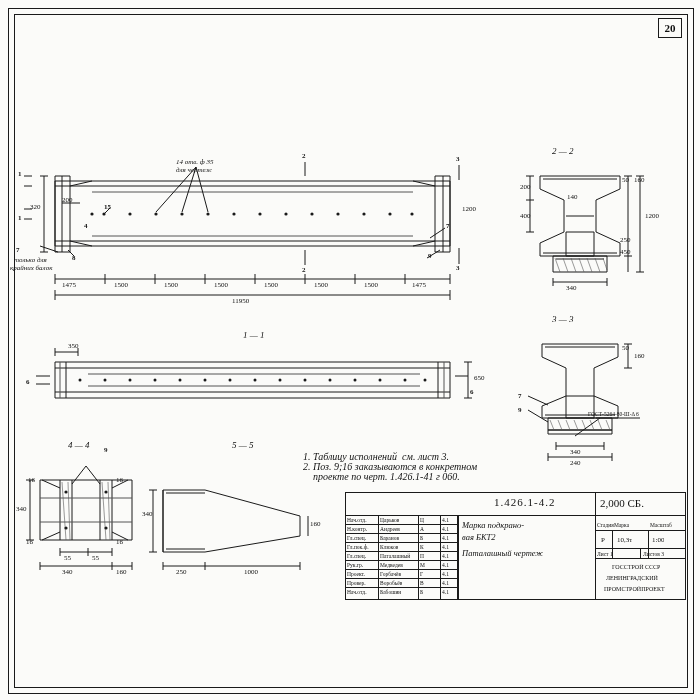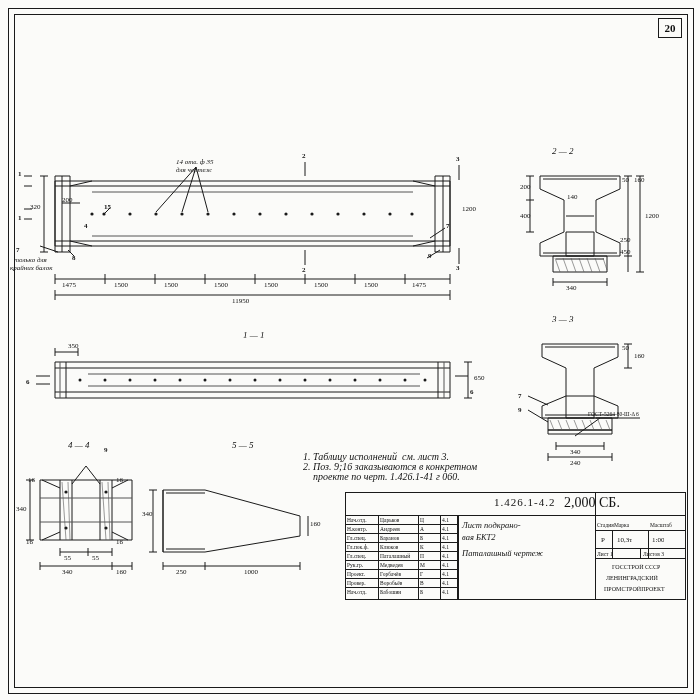--- a/index.html
+++ b/index.html
@@ -376,23 +376,23 @@
   <div class="tline" style="left:595px;top:492px;width:1px;height:108px;"></div>
   <div class="tline" style="left:458px;top:515px;width:1px;height:85px;"></div>
   <div class="tline" style="left:595px;top:530px;width:91px;height:1px;"></div>
   <div class="tline" style="left:595px;top:548px;width:91px;height:1px;"></div>
   <div class="tline" style="left:595px;top:558px;width:91px;height:1px;"></div>
   <div class="tline" style="left:612px;top:530px;width:1px;height:28px;"></div>
   <div class="tline" style="left:648px;top:530px;width:1px;height:28px;"></div>
   <div class="tline" style="left:640px;top:548px;width:1px;height:10px;"></div>
 
   <div class="code" style="left:494px;top:496px;">1.426.1-4.2</div>
-  <div class="lbl" style="left:564px;top:499px;font-size:14px;">2,000 СБ.</div>
-
-  <div class="lbl it" style="left:462px;top:521px;font-size:8.5px;">Лист подкрано-</div>
+  <div class="lbl" style="left:600px;top:499px;font-size:11px;">2,000 СБ.</div>
+
+  <div class="lbl it" style="left:462px;top:521px;font-size:8.5px;">Марка подкрано-</div>
   <div class="lbl it" style="left:462px;top:533px;font-size:8.5px;">вая БКТ2</div>
   <div class="lbl it" style="left:462px;top:549px;font-size:8.5px;">Паталашный чертеж</div>
 
   <div class="tcell" style="left:597px;top:522px;">Стадия</div>
   <div class="tcell" style="left:614px;top:522px;">Марка</div>
   <div class="tcell" style="left:650px;top:522px;">Масштаб</div>
   <div class="tcell" style="left:601px;top:537px;font-size:7px;">Р</div>
   <div class="tcell" style="left:617px;top:537px;font-size:7px;">10,3т</div>
   <div class="tcell" style="left:652px;top:537px;font-size:7px;">1:00</div>
   <div class="tcell" style="left:597px;top:551px;">Лист 1</div>

